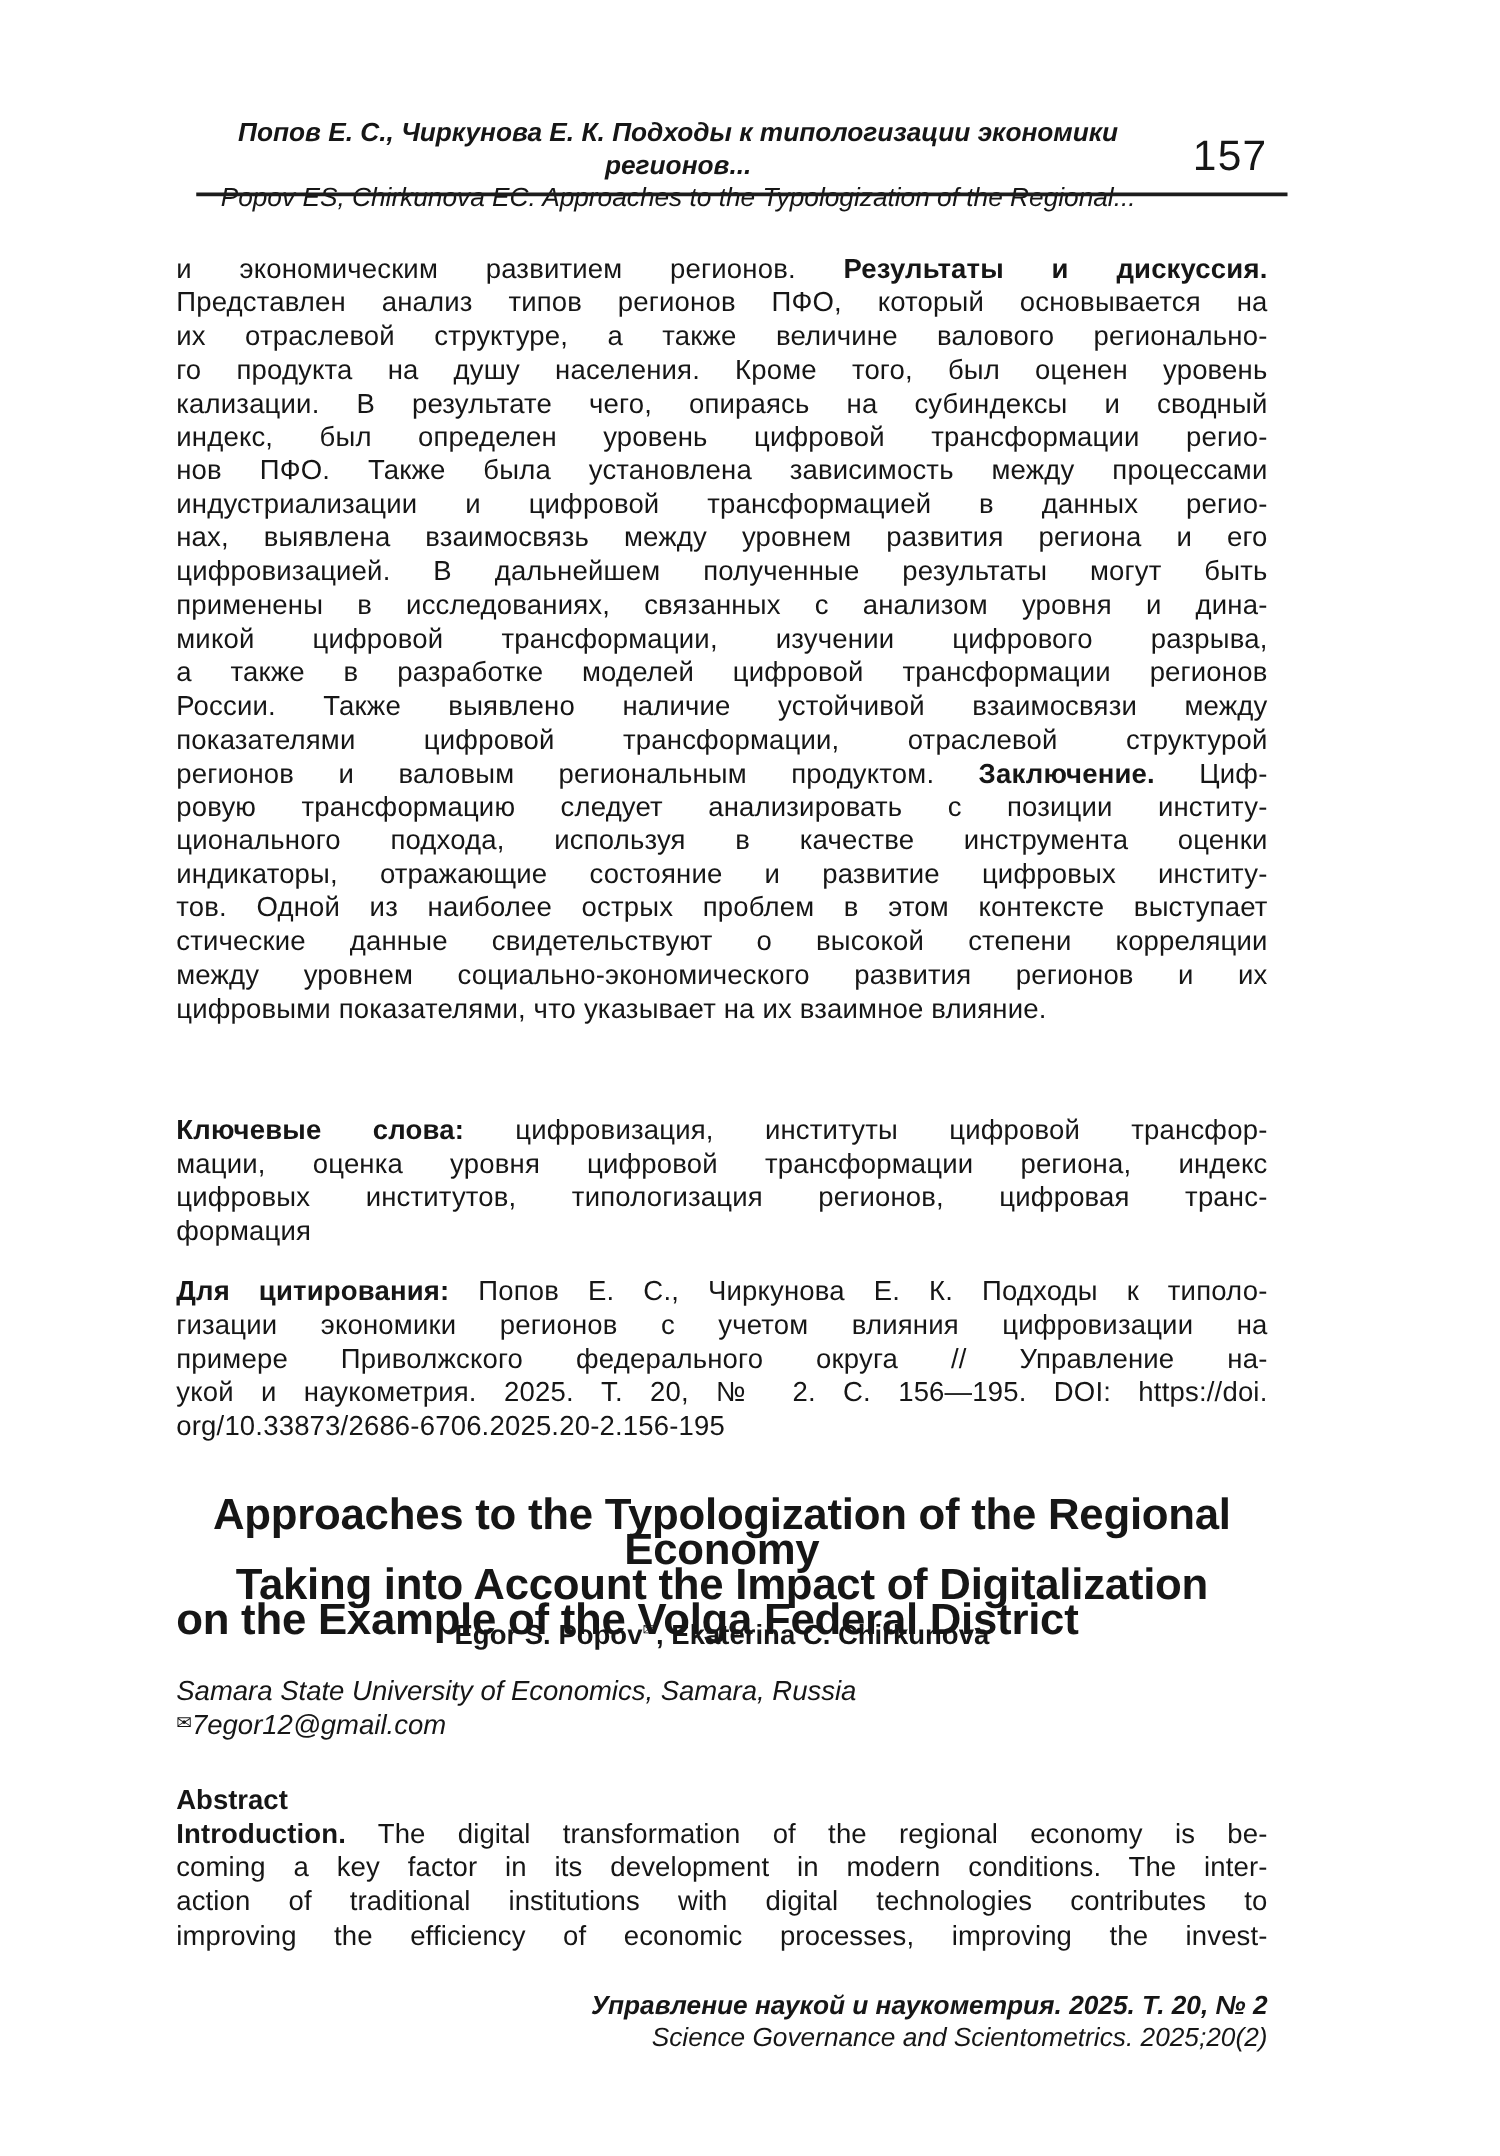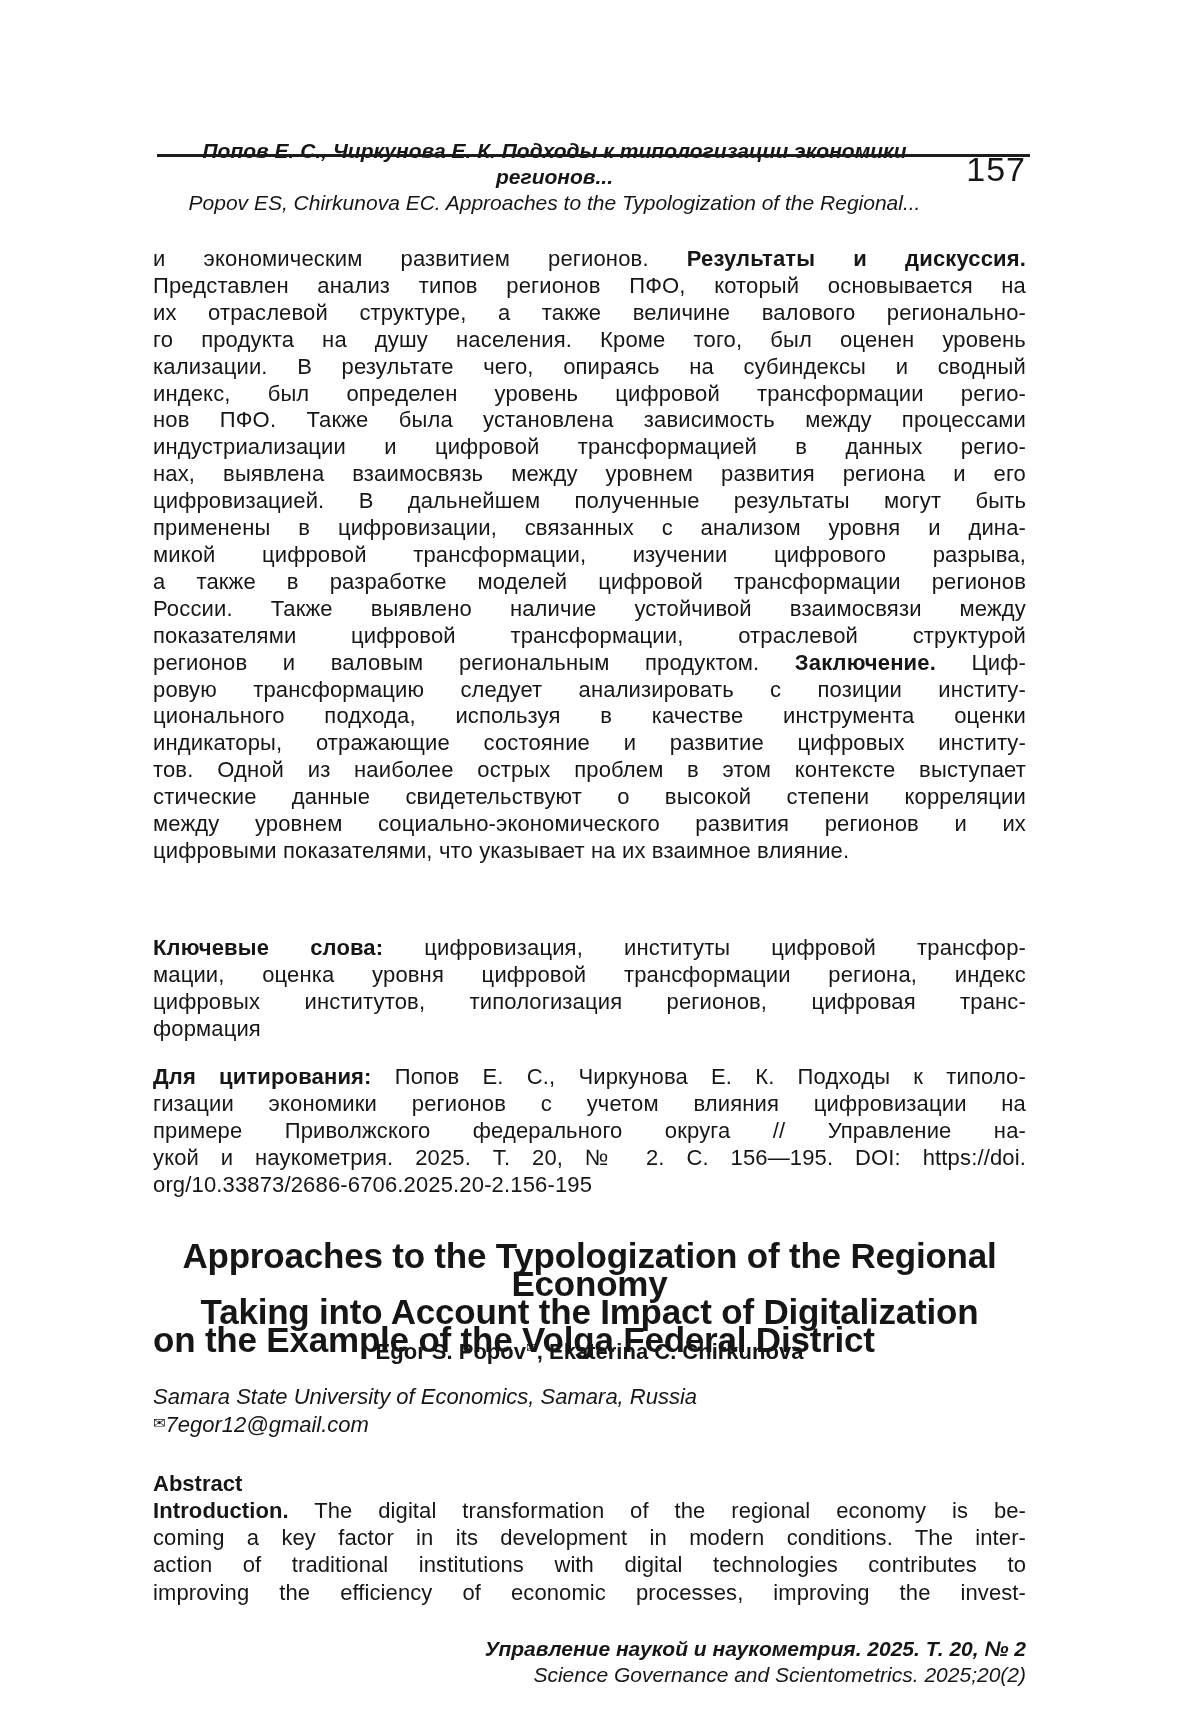--- a/index.html
+++ b/index.html
@@ -5,21 +5,21 @@
   html, body { margin: 0; padding: 0; background: #ffffff; }
   .page {
     position: relative;
     width: 1200px;
     height: 1725px;
     background: #ffffff;
     font-family: "Liberation Sans", "DejaVu Sans", sans-serif;
     color: #161616;
     overflow: hidden;
   }
-  .col { position: absolute; left: 153px; width: 873px; margin-top: 44px; }
+  .col { position: absolute; left: 141px; width: 873px; }
 
   
   .running { top: 94px; }
   .running-inner { text-align: center; padding-right: 70px; }
   .rt-ru { font-size: 21px; font-weight: bold; font-style: italic; line-height: 26px; }
   .rt-en { font-size: 21px; font-style: italic; line-height: 26px; }
   .page-number {
     position: absolute; right: 0; top: 14px;
     font-size: 34px; font-weight: 400; line-height: 34px; letter-spacing: 1px;
   }
@@ -73,21 +73,21 @@
       <div class="line">и экономическим развитием регионов. <b>Результаты и дискуссия.</b></div>
       <div class="line">Представлен анализ типов регионов ПФО, который основывается на</div>
       <div class="line">их отраслевой структуре, а также величине валового регионально-</div>
       <div class="line">го продукта на душу населения. Кроме того, был оценен уровень</div>
       <div class="line">кализации. В результате чего, опираясь на субиндексы и сводный</div>
       <div class="line">индекс, был определен уровень цифровой трансформации регио-</div>
       <div class="line">нов ПФО. Также была установлена зависимость между процессами</div>
       <div class="line">индустриализации и цифровой трансформацией в данных регио-</div>
       <div class="line">нах, выявлена взаимосвязь между уровнем развития региона и его</div>
       <div class="line">цифровизацией. В дальнейшем полученные результаты могут быть</div>
-      <div class="line">применены в цифровизации, связанных с анализом уровня и дина-</div>
+      <div class="line">применены в исследованиях, связанных с анализом уровня и дина-</div>
       <div class="line">микой цифровой трансформации, изучении цифрового разрыва,</div>
       <div class="line">а также в разработке моделей цифровой трансформации регионов</div>
       <div class="line">России. Также выявлено наличие устойчивой взаимосвязи между</div>
       <div class="line">показателями цифровой трансформации, отраслевой структурой</div>
       <div class="line">регионов и валовым региональным продуктом. <b>Заключение.</b> Циф-</div>
       <div class="line">ровую трансформацию следует анализировать с позиции институ-</div>
       <div class="line">ционального подхода, используя в качестве инструмента оценки</div>
       <div class="line">индикаторы, отражающие состояние и развитие цифровых институ-</div>
       <div class="line">тов. Одной из наиболее острых проблем в этом контексте выступает</div>
       <div class="line">стические данные свидетельствуют о высокой степени корреляции</div>

